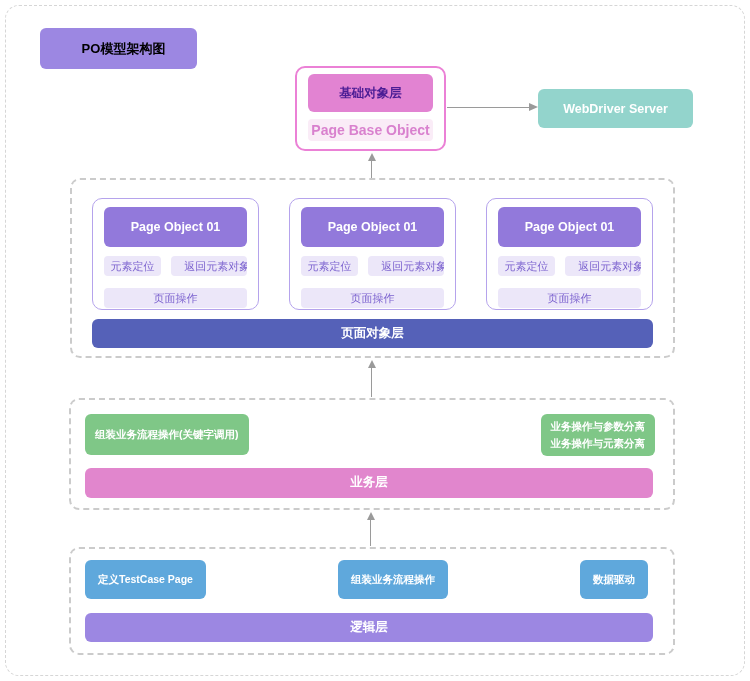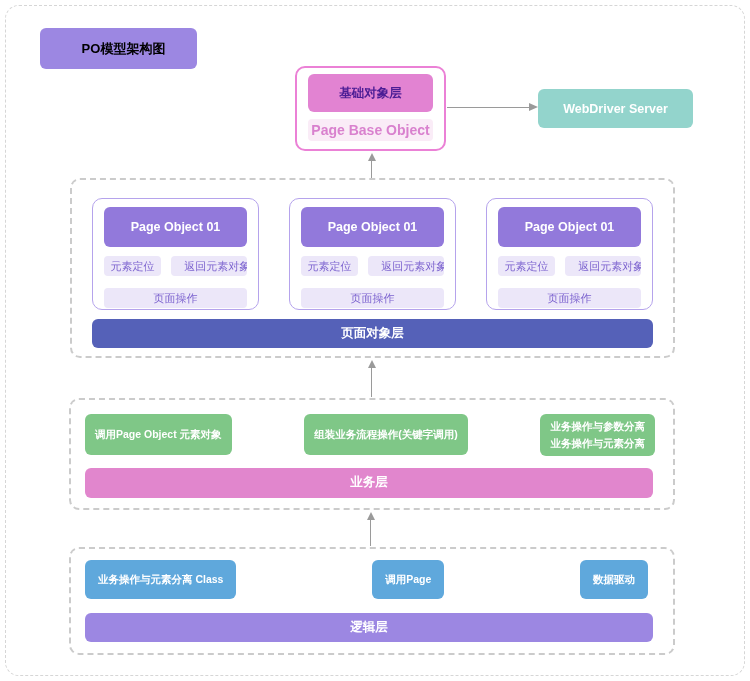--- a/index.html
+++ b/index.html
@@ -197,34 +197,31 @@
         <div class="pill wide">页面操作</div>
       </div>
 
     </div>
     <div class="bar indigo">页面对象层</div>
   </div>
 
   <div class="dashed-container c3">
     <div class="row3">
       <div class="gbox">
-        <div>调用Page Object 元素对象</div>
-      </div>
-      <div class="gbox">
         <div>组装业务流程操作(关键字调用)</div>
       </div>
       <div class="gbox">
         <div>业务操作与参数分离</div>
         <div>业务操作与元素分离</div>
       </div>
     </div>
     <div class="bar pink">业务层</div>
   </div>
 
   <div class="dashed-container c4">
     <div class="row4">
-      <div class="bbox">业务操作与元素分离 Class</div>
-      <div class="bbox">调用Page</div>
+      <div class="bbox">定义TestCase Page</div>
+      <div class="bbox">组装业务流程操作</div>
       <div class="bbox">数据驱动</div>
     </div>
     <div class="bar purple">逻辑层</div>
   </div>
 </div>
 
 </body></html>

